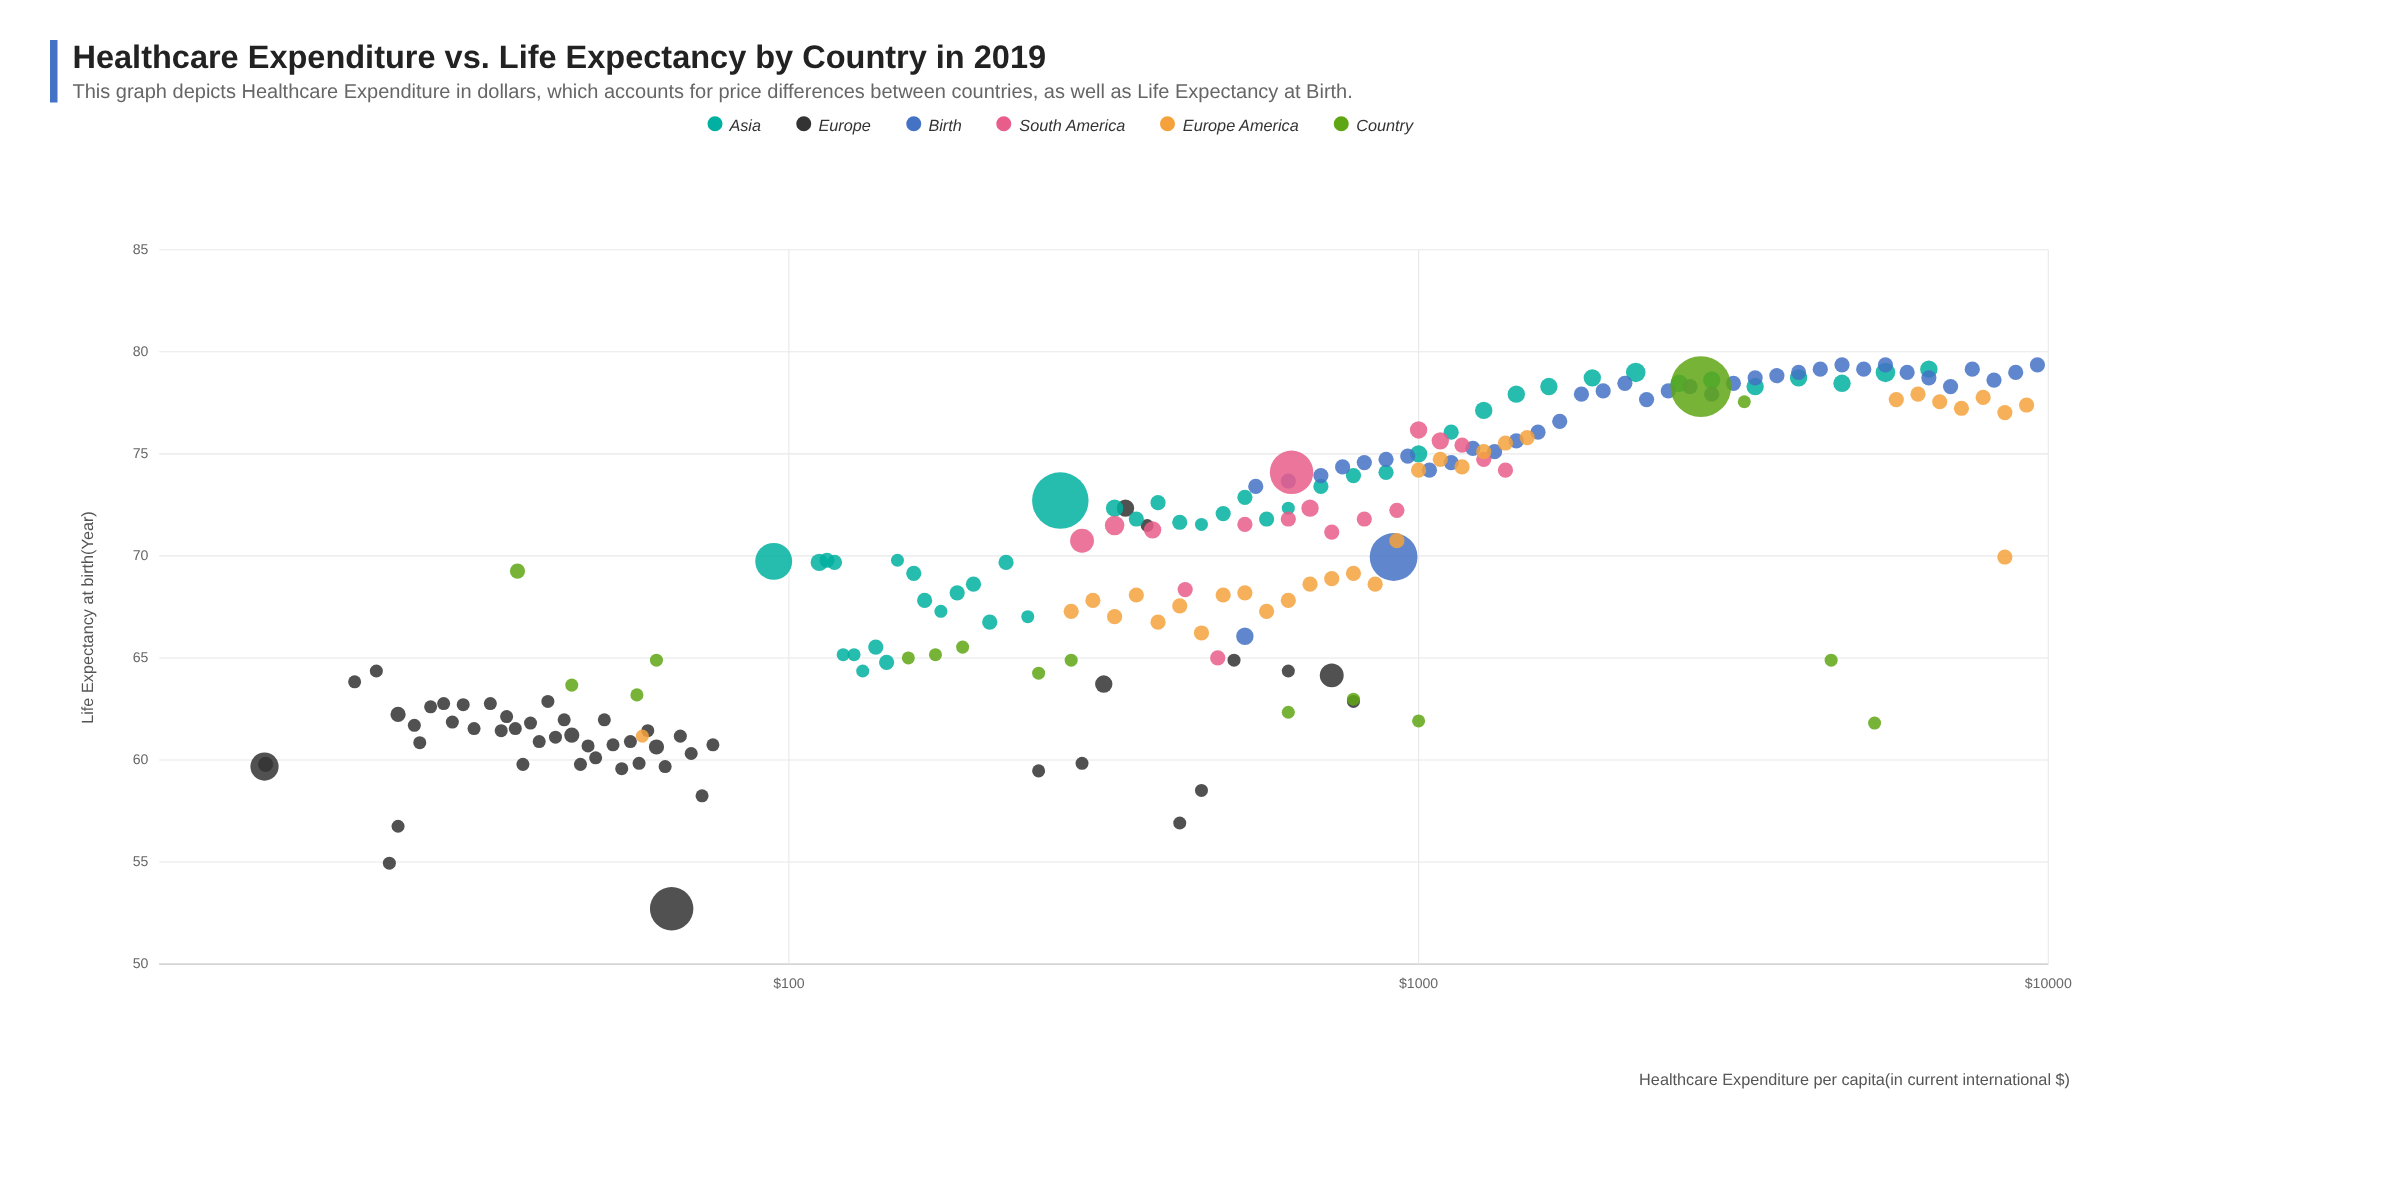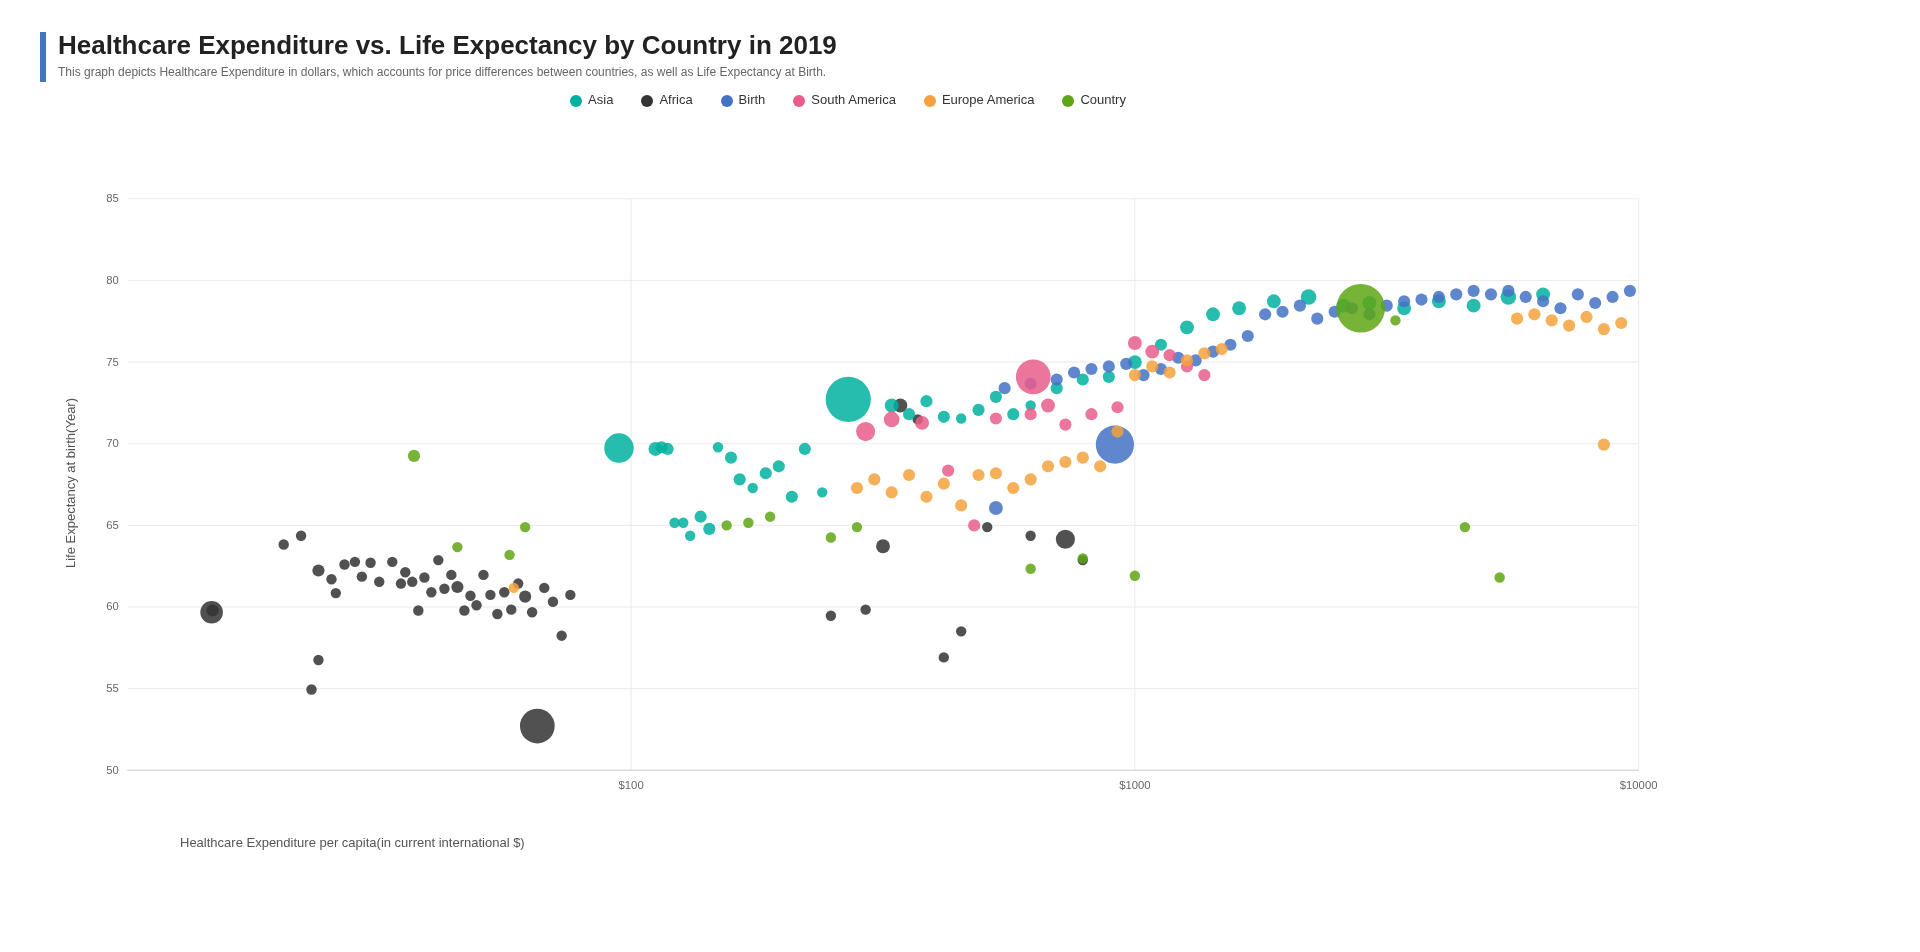--- a/index.html
+++ b/index.html
@@ -28,58 +28,59 @@
       margin-right: 12px;
       margin-top: 2px;
       flex-shrink: 0;
     }
     .title-text h1 {
       font-size: 26px;
       font-weight: 600;
       color: #222;
     }
     .title-text p {
-      font-size: 12px;
+      font-size: 16px;
       color: #666;
       margin-top: 4px;
     }
     .legend {
       display: flex;
       justify-content: center;
       align-items: center;
       gap: 28px;
       margin: 10px 0 8px 0;
     }
     .legend-item {
       display: flex;
-      align-items: flex-end;
+      align-items: flex-start;
       gap: 6px;
       font-size: 13px;
       color: #333;
+      font-style: italic;
     }
     .legend-dot {
       width: 12px;
       height: 12px;
       border-radius: 50%;
       flex-shrink: 0;
     }
     .axis-label-y {
       position: absolute;
       left: -55px;
       top: 50%;
       transform: translateY(-50%) rotate(-90deg);
       font-size: 13px;
       color: #555;
       white-space: nowrap;
     }
     .axis-label-x {
-      text-align: left;
+      text-align: right;
       font-size: 13px;
       color: #555;
-      margin-top: 0;
+      margin-top: 20px;
     }
   </style>
 </head>
 <body>
 
 <div class="chart-container">
   <div class="title-section">
     <div class="accent-bar"></div>
     <div class="title-text">
       <h1>Healthcare Expenditure vs. Life Expectancy by Country in 2019</h1>
@@ -87,21 +88,21 @@
     </div>
   </div>
 
   <div class="legend">
     <div class="legend-item">
       <div class="legend-dot" style="background:#00b0a0;"></div>
       <span>Asia</span>
     </div>
     <div class="legend-item">
       <div class="legend-dot" style="background:#333333;"></div>
-      <span>Africa</span>
+      <span>Europe</span>
     </div>
     <div class="legend-item">
       <div class="legend-dot" style="background:#4472c4;"></div>
       <span>Birth</span>
     </div>
     <div class="legend-item">
       <div class="legend-dot" style="background:#e85d8a;"></div>
       <span>South America</span>
     </div>
     <div class="legend-item">

